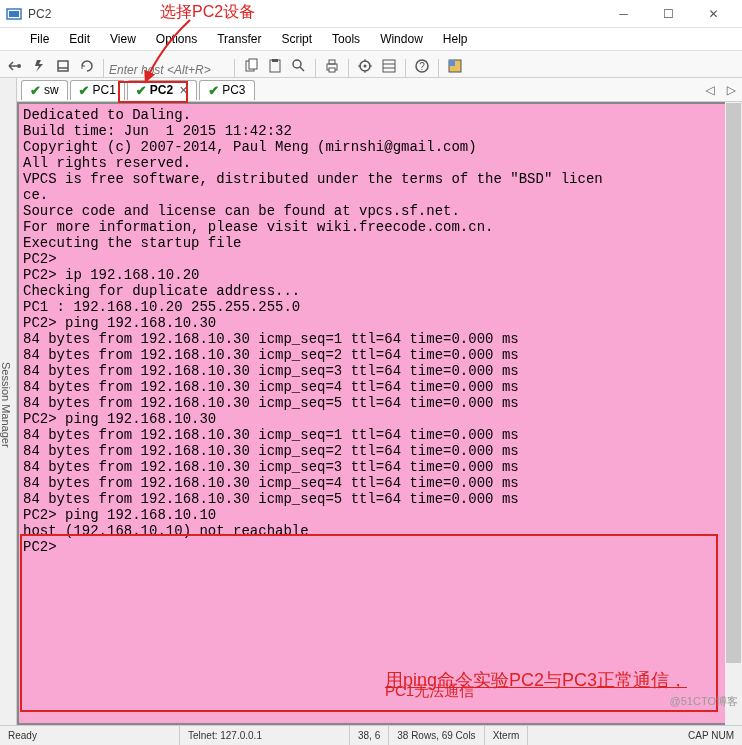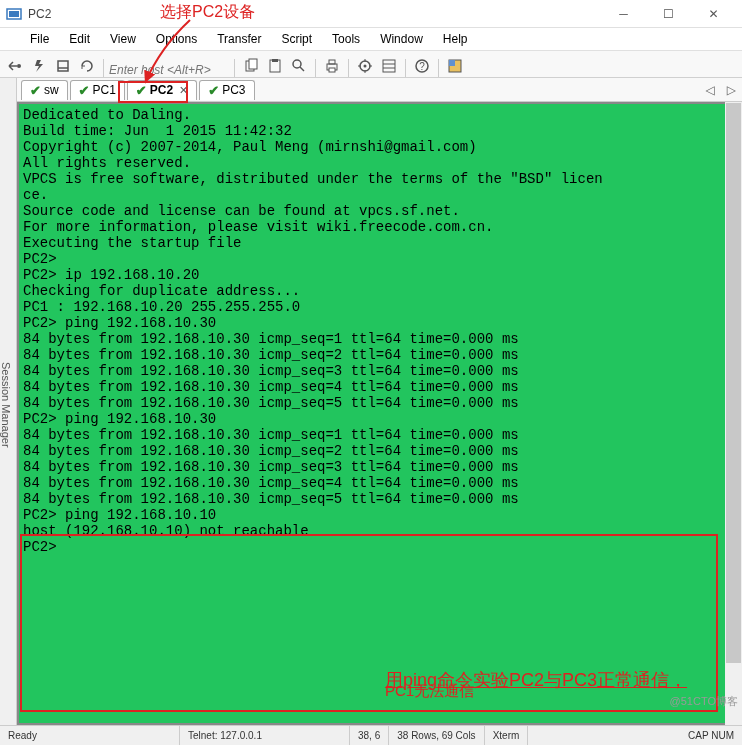--- a/index.html
+++ b/index.html
@@ -15,21 +15,21 @@
 .toolbar .tb-btn{width:22px;height:22px;display:flex;align-items:center;justify-content:center;color:#555;}
 .toolbar .tb-sep{width:1px;height:18px;background:#ccc;margin:0 3px;}
 .toolbar input{border:none;background:transparent;font-size:12px;color:#aaa;width:120px;font-style:italic;}
 .session-bar{position:absolute;left:0;top:78px;bottom:20px;width:17px;background:#f0f0f0;border-right:1px solid #ccc;writing-mode:vertical-lr;text-align:center;padding-top:6px;font-size:11px;color:#555;}
 .tabswrap{margin-left:17px;display:flex;align-items:center;border-bottom:1px solid #ccc;background:#f8f8f8;height:24px;padding-left:4px;}
 .tab{display:flex;align-items:center;padding:2px 8px;border:1px solid #aaa;border-bottom:none;margin-right:2px;background:#fff;border-radius:3px 3px 0 0;font-size:12px;height:20px;}
 .tab .chk{color:#2a8a2a;font-weight:bold;margin-right:3px;font-size:13px;}
 .tab.active{background:#fff;}
 .tab .close{margin-left:6px;color:#555;font-size:11px;}
 .tabarrow{margin-left:auto;padding:0 6px;color:#666;}
-.terminal{position:absolute;left:17px;top:102px;right:4px;bottom:20px;border:2px solid #888;background:#22c55e;font-family:"Consolas","Courier New",monospace;font-size:14px;line-height:16px;color:#000;padding:3px 4px;overflow:hidden;}
+.terminal{position:absolute;left:17px;top:102px;right:4px;bottom:20px;border:2px solid #888;background:#f9a8d4;font-family:"Consolas","Courier New",monospace;font-size:14px;line-height:16px;color:#000;padding:3px 4px;overflow:hidden;}
 .terminal .line{white-space:pre;}
 .scrollbar{position:absolute;right:0;top:102px;bottom:20px;width:17px;background:#f0f0f0;}
 .scrollbar .thumb{width:15px;margin:1px;background:#c8c8c8;height:560px;}
 .status-bar{position:absolute;left:0;right:0;bottom:0;height:20px;background:#f0f0f0;border-top:1px solid #ccc;display:flex;align-items:center;font-size:10px;color:#333;}
 .status-bar .cell{padding:0 8px;border-right:1px solid #ccc;height:100%;display:flex;align-items:center;}
 .status-bar .right{margin-left:auto;display:flex;}
 .redbox{position:absolute;border:2px solid #d22;}
 .annotation{position:absolute;color:#d22;font-family:"Microsoft YaHei","SimSun",sans-serif;font-size:16px;}
 .arrow-svg{position:absolute;}
 .watermark{position:absolute;right:4px;bottom:36px;font-size:11px;color:#999;font-family:"Microsoft YaHei",sans-serif;}

